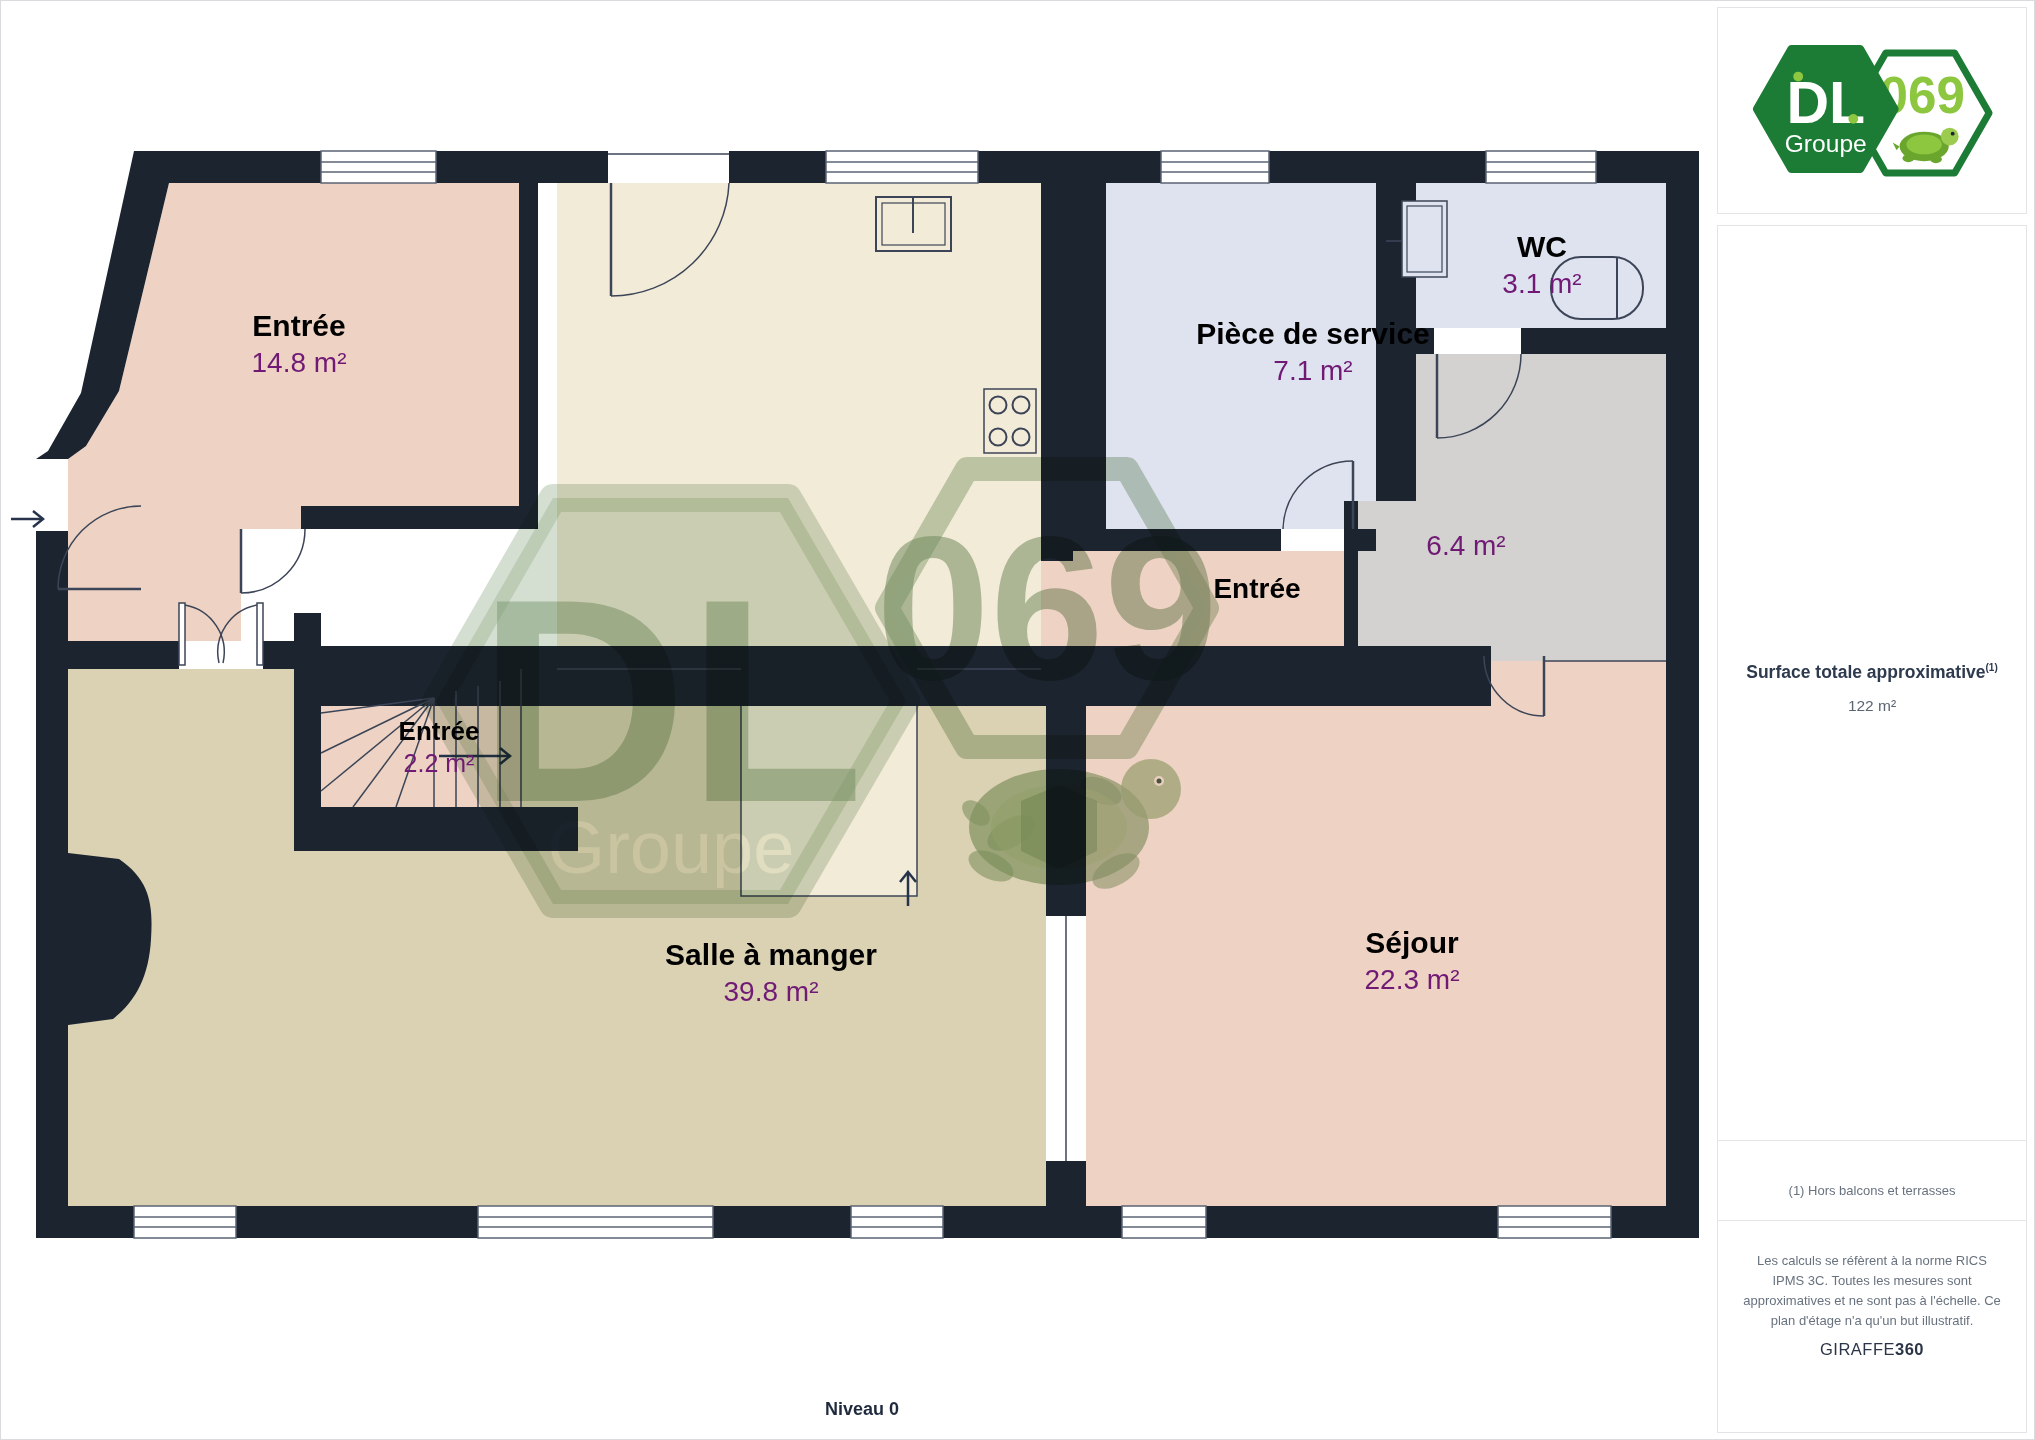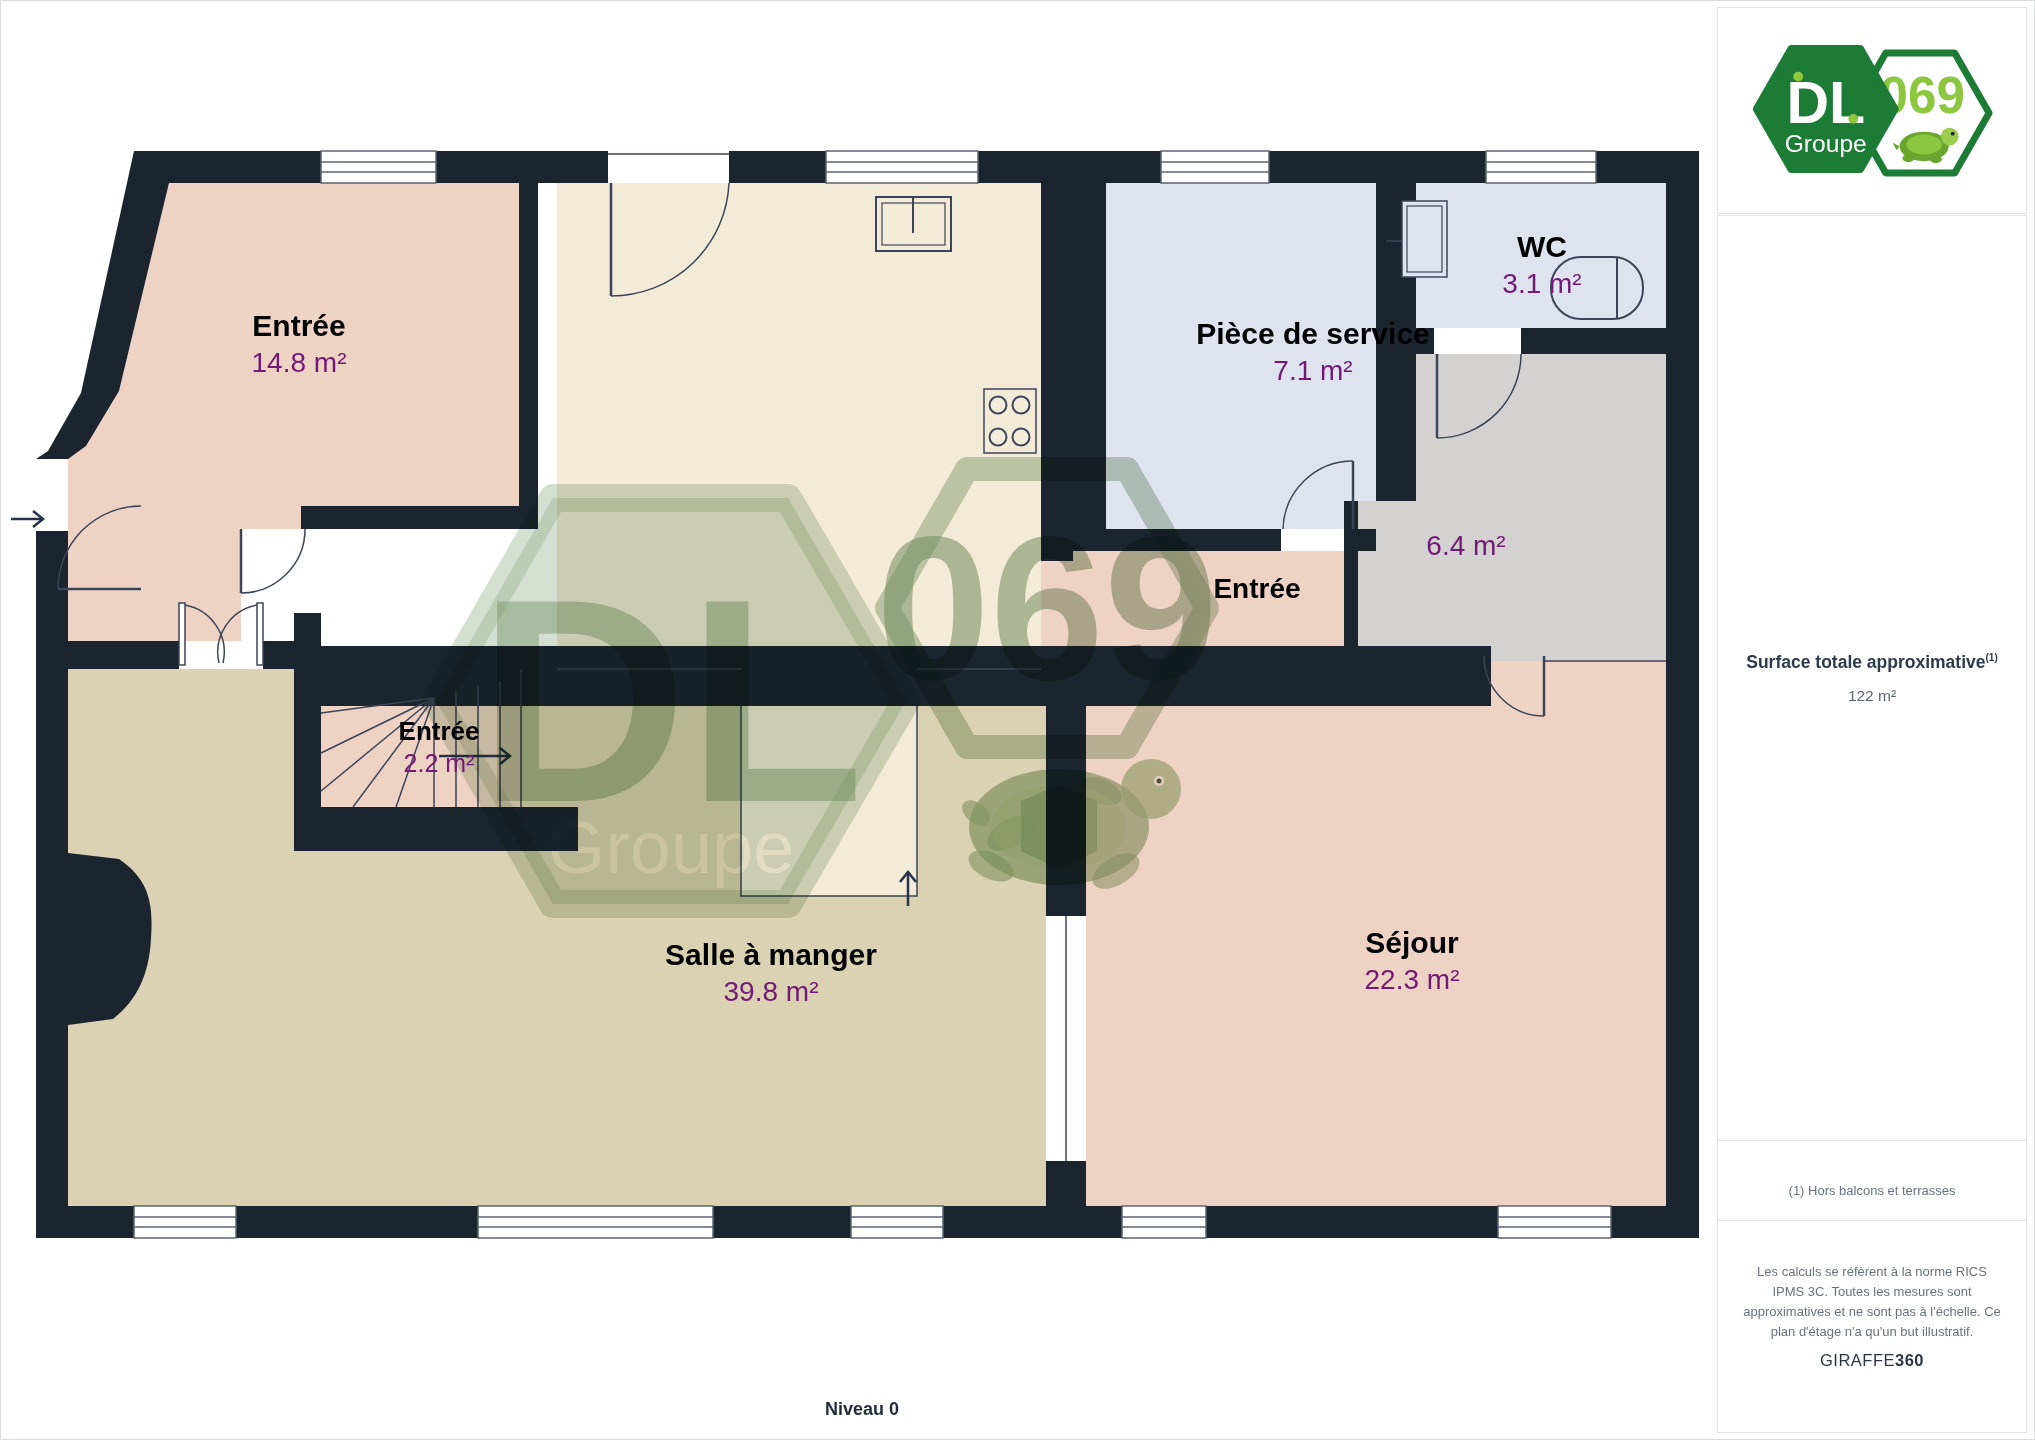--- a/index.html
+++ b/index.html
@@ -11,26 +11,26 @@
   .room-label .rname{font-weight:700;color:#000000;font-size:30px;}
   .room-label .rarea{color:#701a75;font-size:28px;font-weight:400;}
   .room-label .rname:empty,.room-label .rarea:empty{display:none;}
   .lbl-sm .rname{font-size:26px;}
   .lbl-sm .rarea{font-size:25px;}
   .lbl-md .rname{font-size:28px;}
   .level-label{position:absolute;left:861px;top:1408px;transform:translate(-50%,-50%);font-weight:700;font-size:18px;color:#1f2a3d;}
   
   .side-cell{position:absolute;left:1716px;width:310px;border:1px solid #e3e4e6;box-sizing:border-box;background:#fff;}
   .logo-cell{top:6px;height:207px;display:flex;align-items:center;justify-content:center;}
-  .main-cell{top:214px;height:926px;display:flex;flex-direction:column;align-items:center;justify-content:center;gap:14px;padding:0 20px;text-align:center;}
+  .main-cell{top:224px;height:926px;display:flex;flex-direction:column;align-items:center;justify-content:center;gap:14px;padding:0 20px;text-align:center;}
   .surface-label{font-weight:700;font-size:17.5px;color:#2e3a4e;}
   .surface-label sup{font-size:10px;}
   .surface-value{font-size:15.5px;color:#5a6573;}
   .note-cell{top:1139px;height:100px;display:flex;align-items:center;justify-content:center;text-align:center;font-size:13px;color:#68727f;}
-  .disc-cell{top:1219px;height:213px;padding:41px 22px;text-align:center;}
+  .disc-cell{top:1219px;height:213px;padding:30px 22px;text-align:center;}
   .disclaimer{font-size:13px;color:#68727f;line-height:1.55;}
   .brand{margin-top:8px;font-size:16.5px;color:#2b3547;letter-spacing:.5px;}
   .brand .b1{font-weight:400;}
   .brand .b2{font-weight:800;}
 </style>
 </head>
 <body>
 
 <div class="canvas">
 

